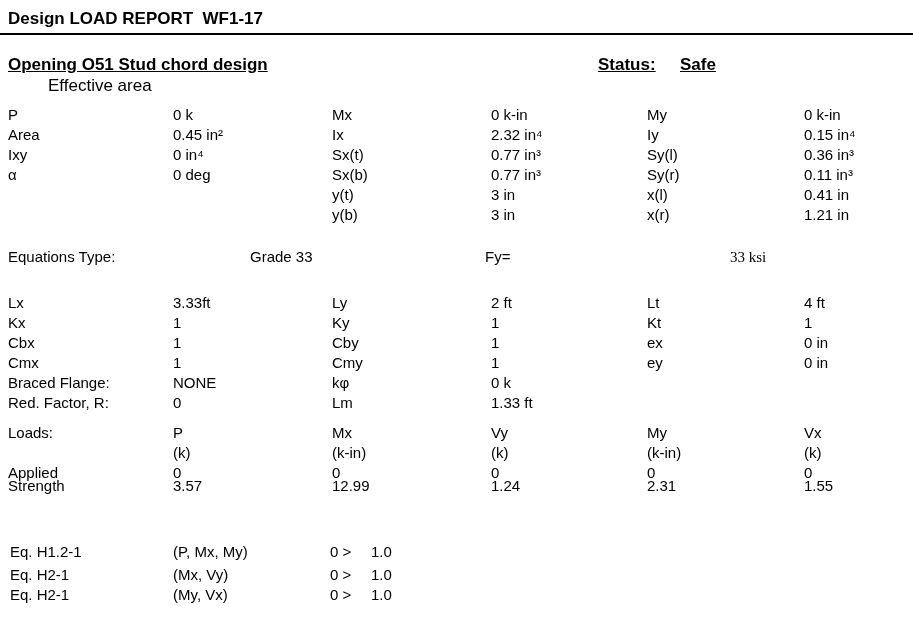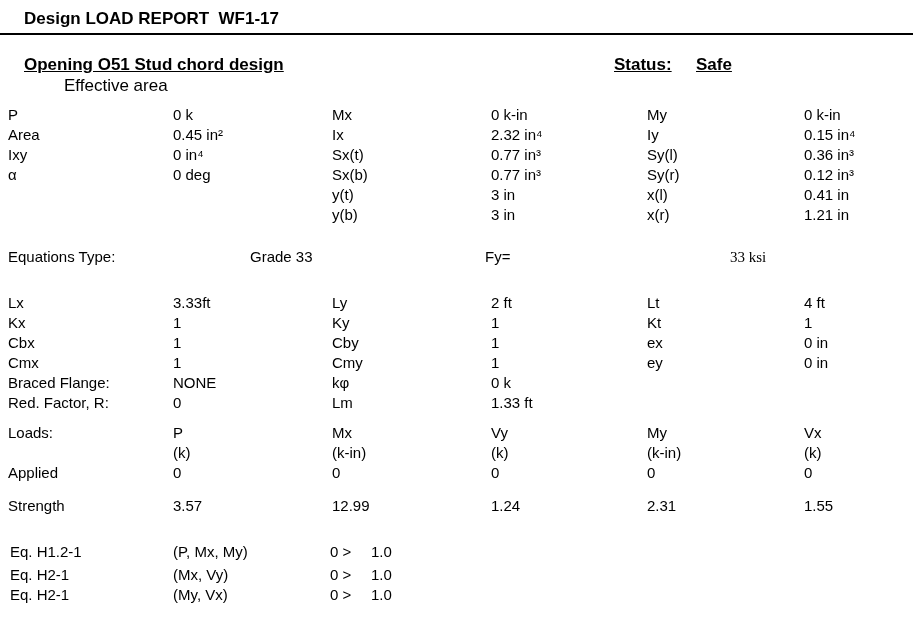--- a/index.html
+++ b/index.html
@@ -6,21 +6,21 @@
   .page {
     position: relative;
     width: 913px;
     height: 627px;
     background: #ffffff;
     color: #000000;
     font-family: "Liberation Sans", "DejaVu Sans", sans-serif;
     font-size: 15px;
     overflow: hidden;
   }
-  .abs { position: absolute; white-space: pre; margin-left: 16px; }
+  .abs { position: absolute; white-space: pre; }
   .bold { font-weight: bold; }
   .u { text-decoration: underline; }
   .fs17 { font-size: 17px; }
   .rule { position: absolute; left: 0; top: 33px; width: 913px; height: 2px; background: #000000; }
   .row { position: absolute; left: 0; width: 913px; height: 20px; line-height: 20px; }
   .row > span { position: absolute; top: 0; white-space: pre; }
   .c0 { left: 8px; }
   .c1 { left: 173px; }
   .c2 { left: 332px; }
   .c3 { left: 491px; }
@@ -69,21 +69,21 @@
       <span class="c3">0.77 in³</span>
       <span class="c4">Sy(l)</span>
       <span class="c5">0.36 in³</span>
     </div>
     <div class="row" style="top:165px">
       <span class="c0">α</span>
       <span class="c1">0 deg</span>
       <span class="c2">Sx(b)</span>
       <span class="c3">0.77 in³</span>
       <span class="c4">Sy(r)</span>
-      <span class="c5">0.12 in³</span>
+      <span class="c5">0.11 in³</span>
     </div>
     <div class="row" style="top:185px">
       <span class="c2">y(t)</span>
       <span class="c3">3 in</span>
       <span class="c4">x(l)</span>
       <span class="c5">0.41 in</span>
     </div>
     <div class="row" style="top:205px">
       <span class="c2">y(b)</span>
       <span class="c3">3 in</span>
@@ -163,21 +163,21 @@
       <span class="c5">(k)</span>
     </div>
     <div class="row" style="top:463px">
       <span class="c0">Applied</span>
       <span class="c1">0</span>
       <span class="c2">0</span>
       <span class="c3">0</span>
       <span class="c4">0</span>
       <span class="c5">0</span>
     </div>
-    <div class="row" style="top:496px">
+    <div class="row" style="top:476px">
       <span class="c0">Strength</span>
       <span class="c1">3.57</span>
       <span class="c2">12.99</span>
       <span class="c3">1.24</span>
       <span class="c4">2.31</span>
       <span class="c5">1.55</span>
     </div>
   </div>
 
   <div>

